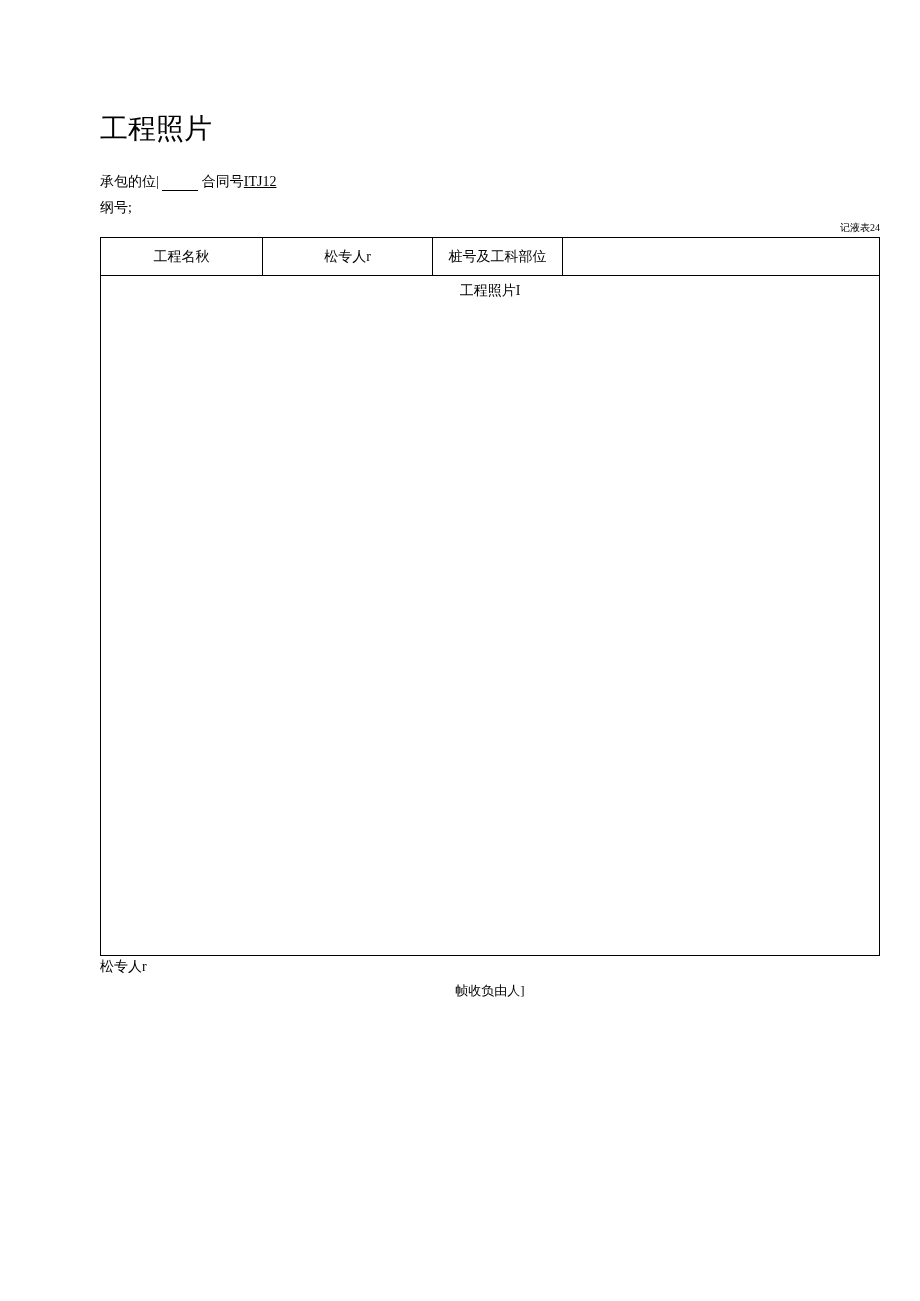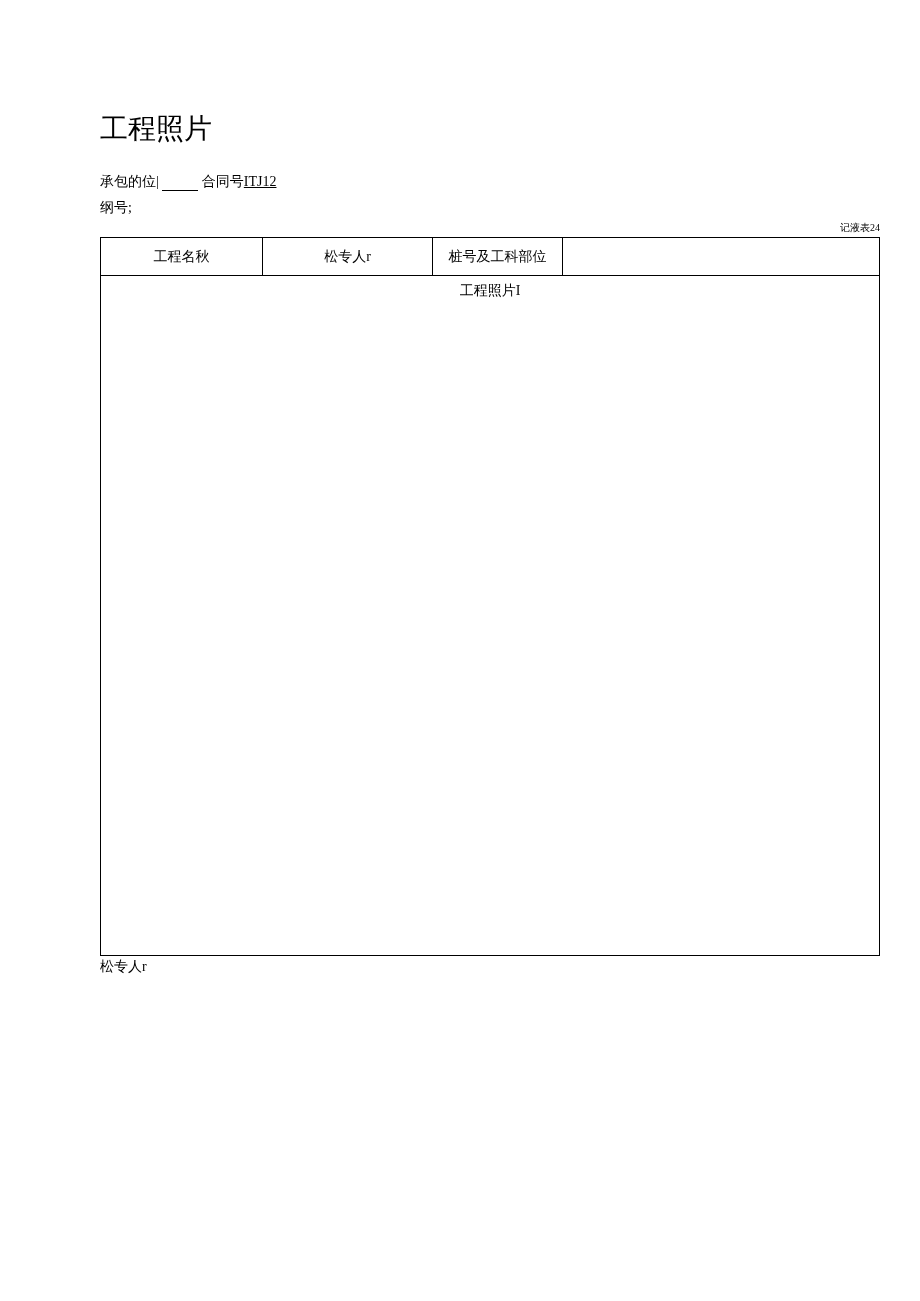--- a/index.html
+++ b/index.html
@@ -118,13 +118,14 @@
     </tr>
     <tr>
       <td colspan="4" class="photo-cell">
         <span>工程照片I</span>
       </td>
     </tr>
   </tbody>
     </table>
 
   <div class="footer-left">松专人r</div>
+  <div class="footer-center">帧收负由人]</div>
 </div>
 
 </body></html>

